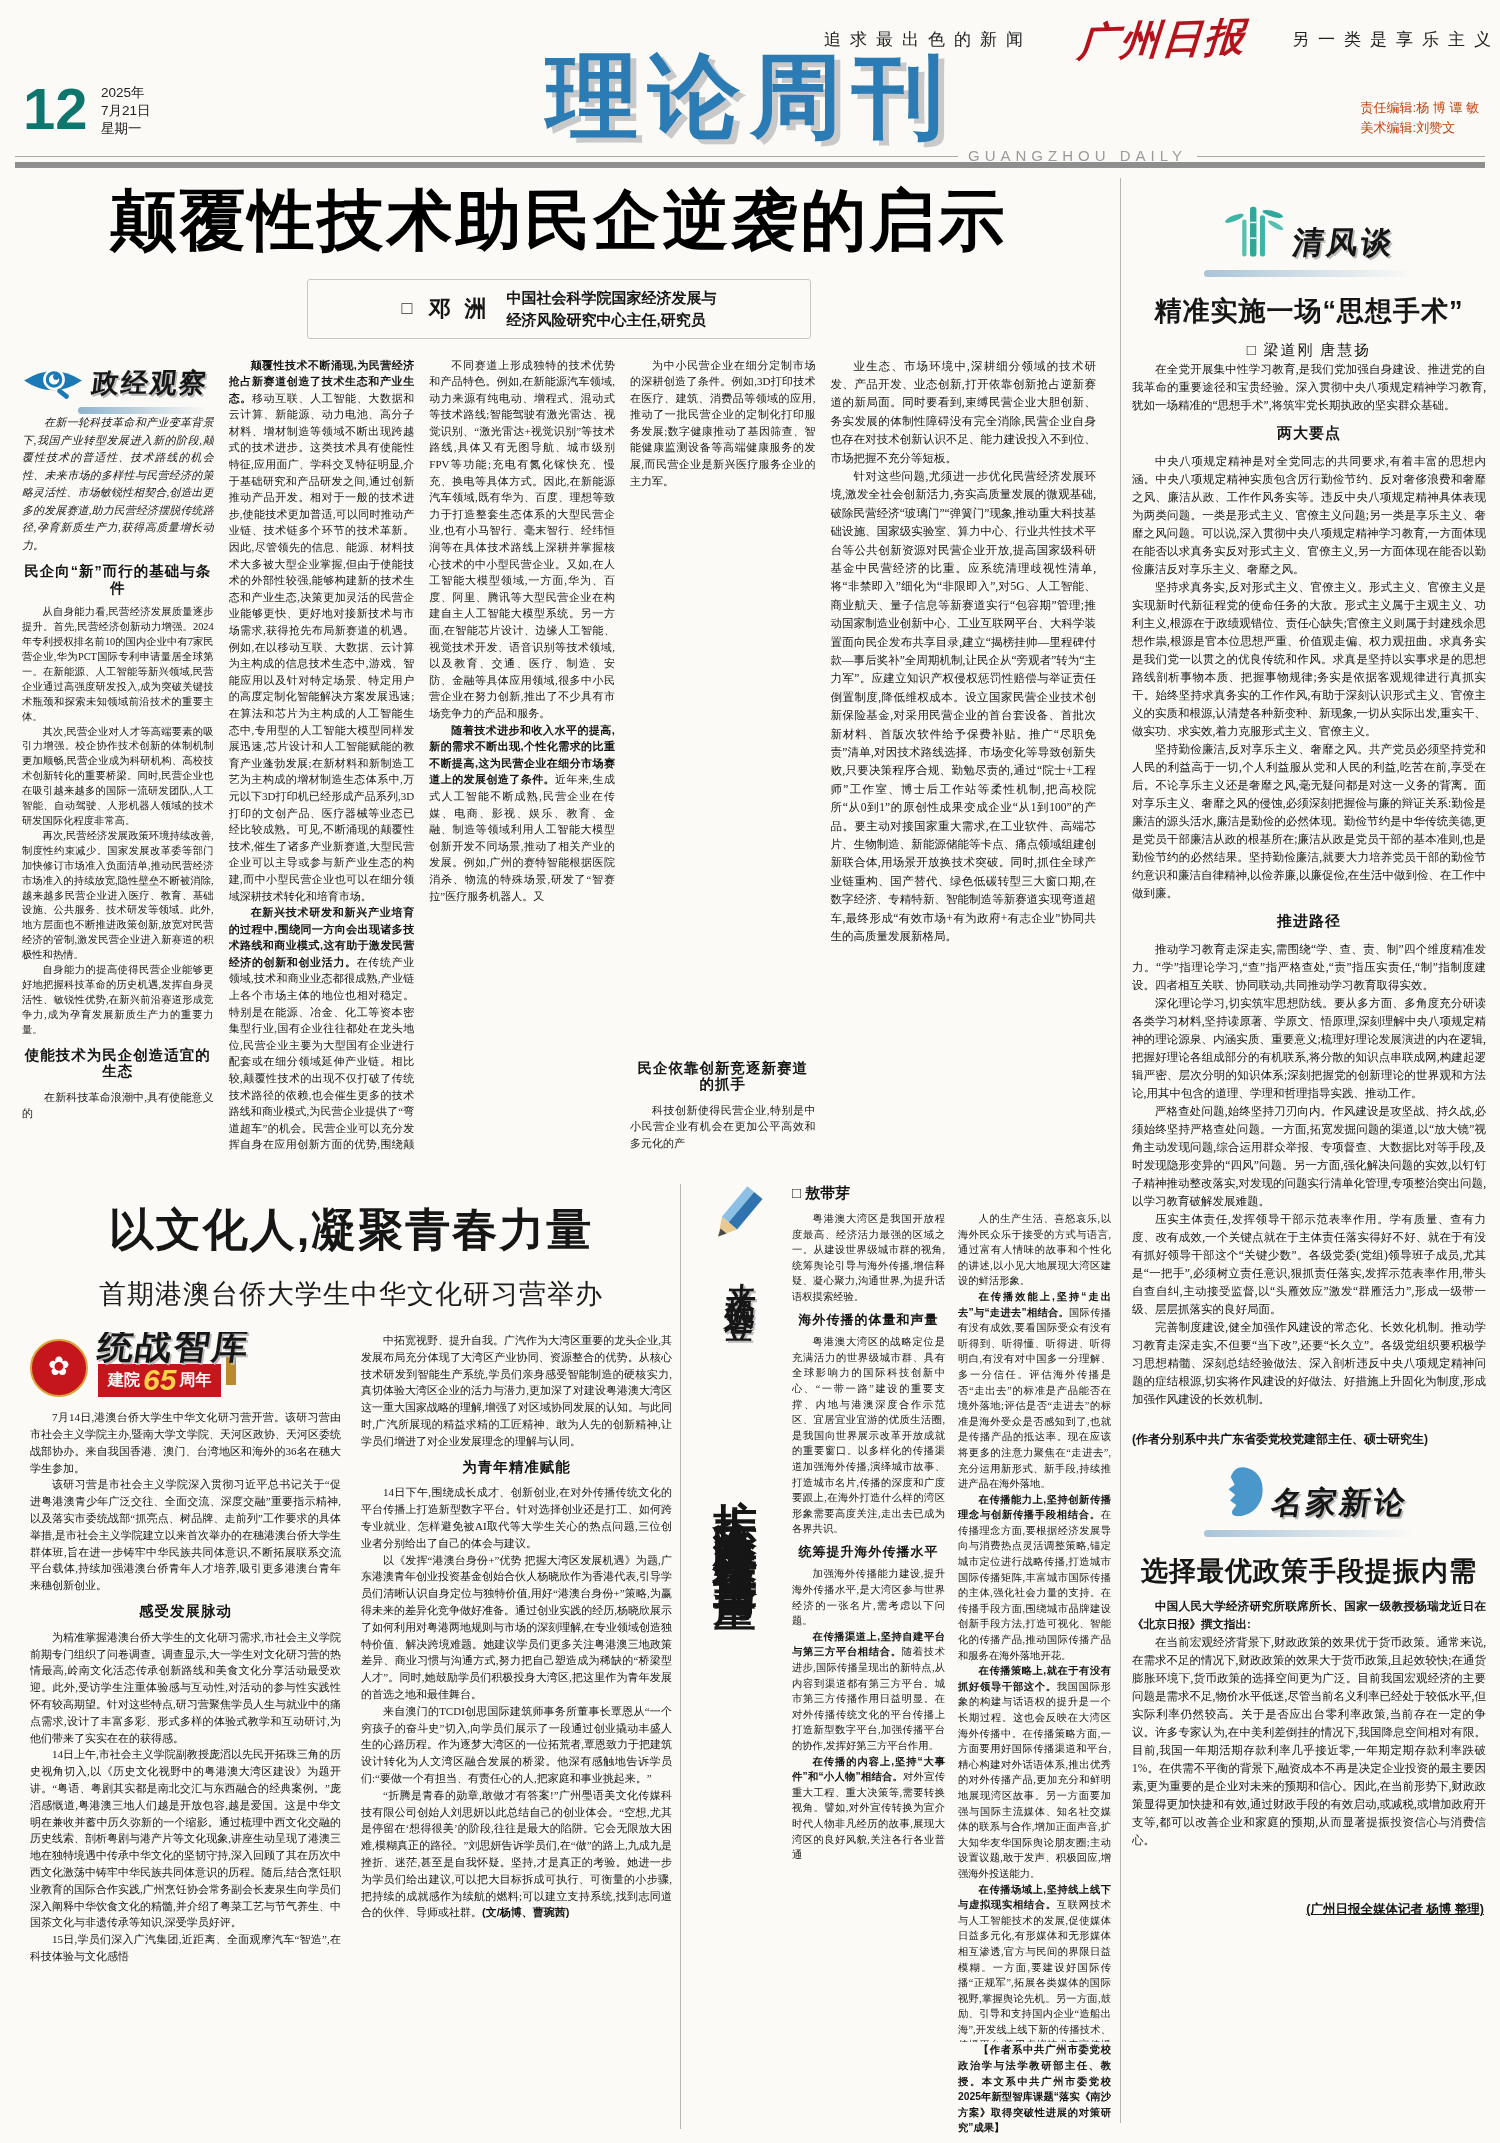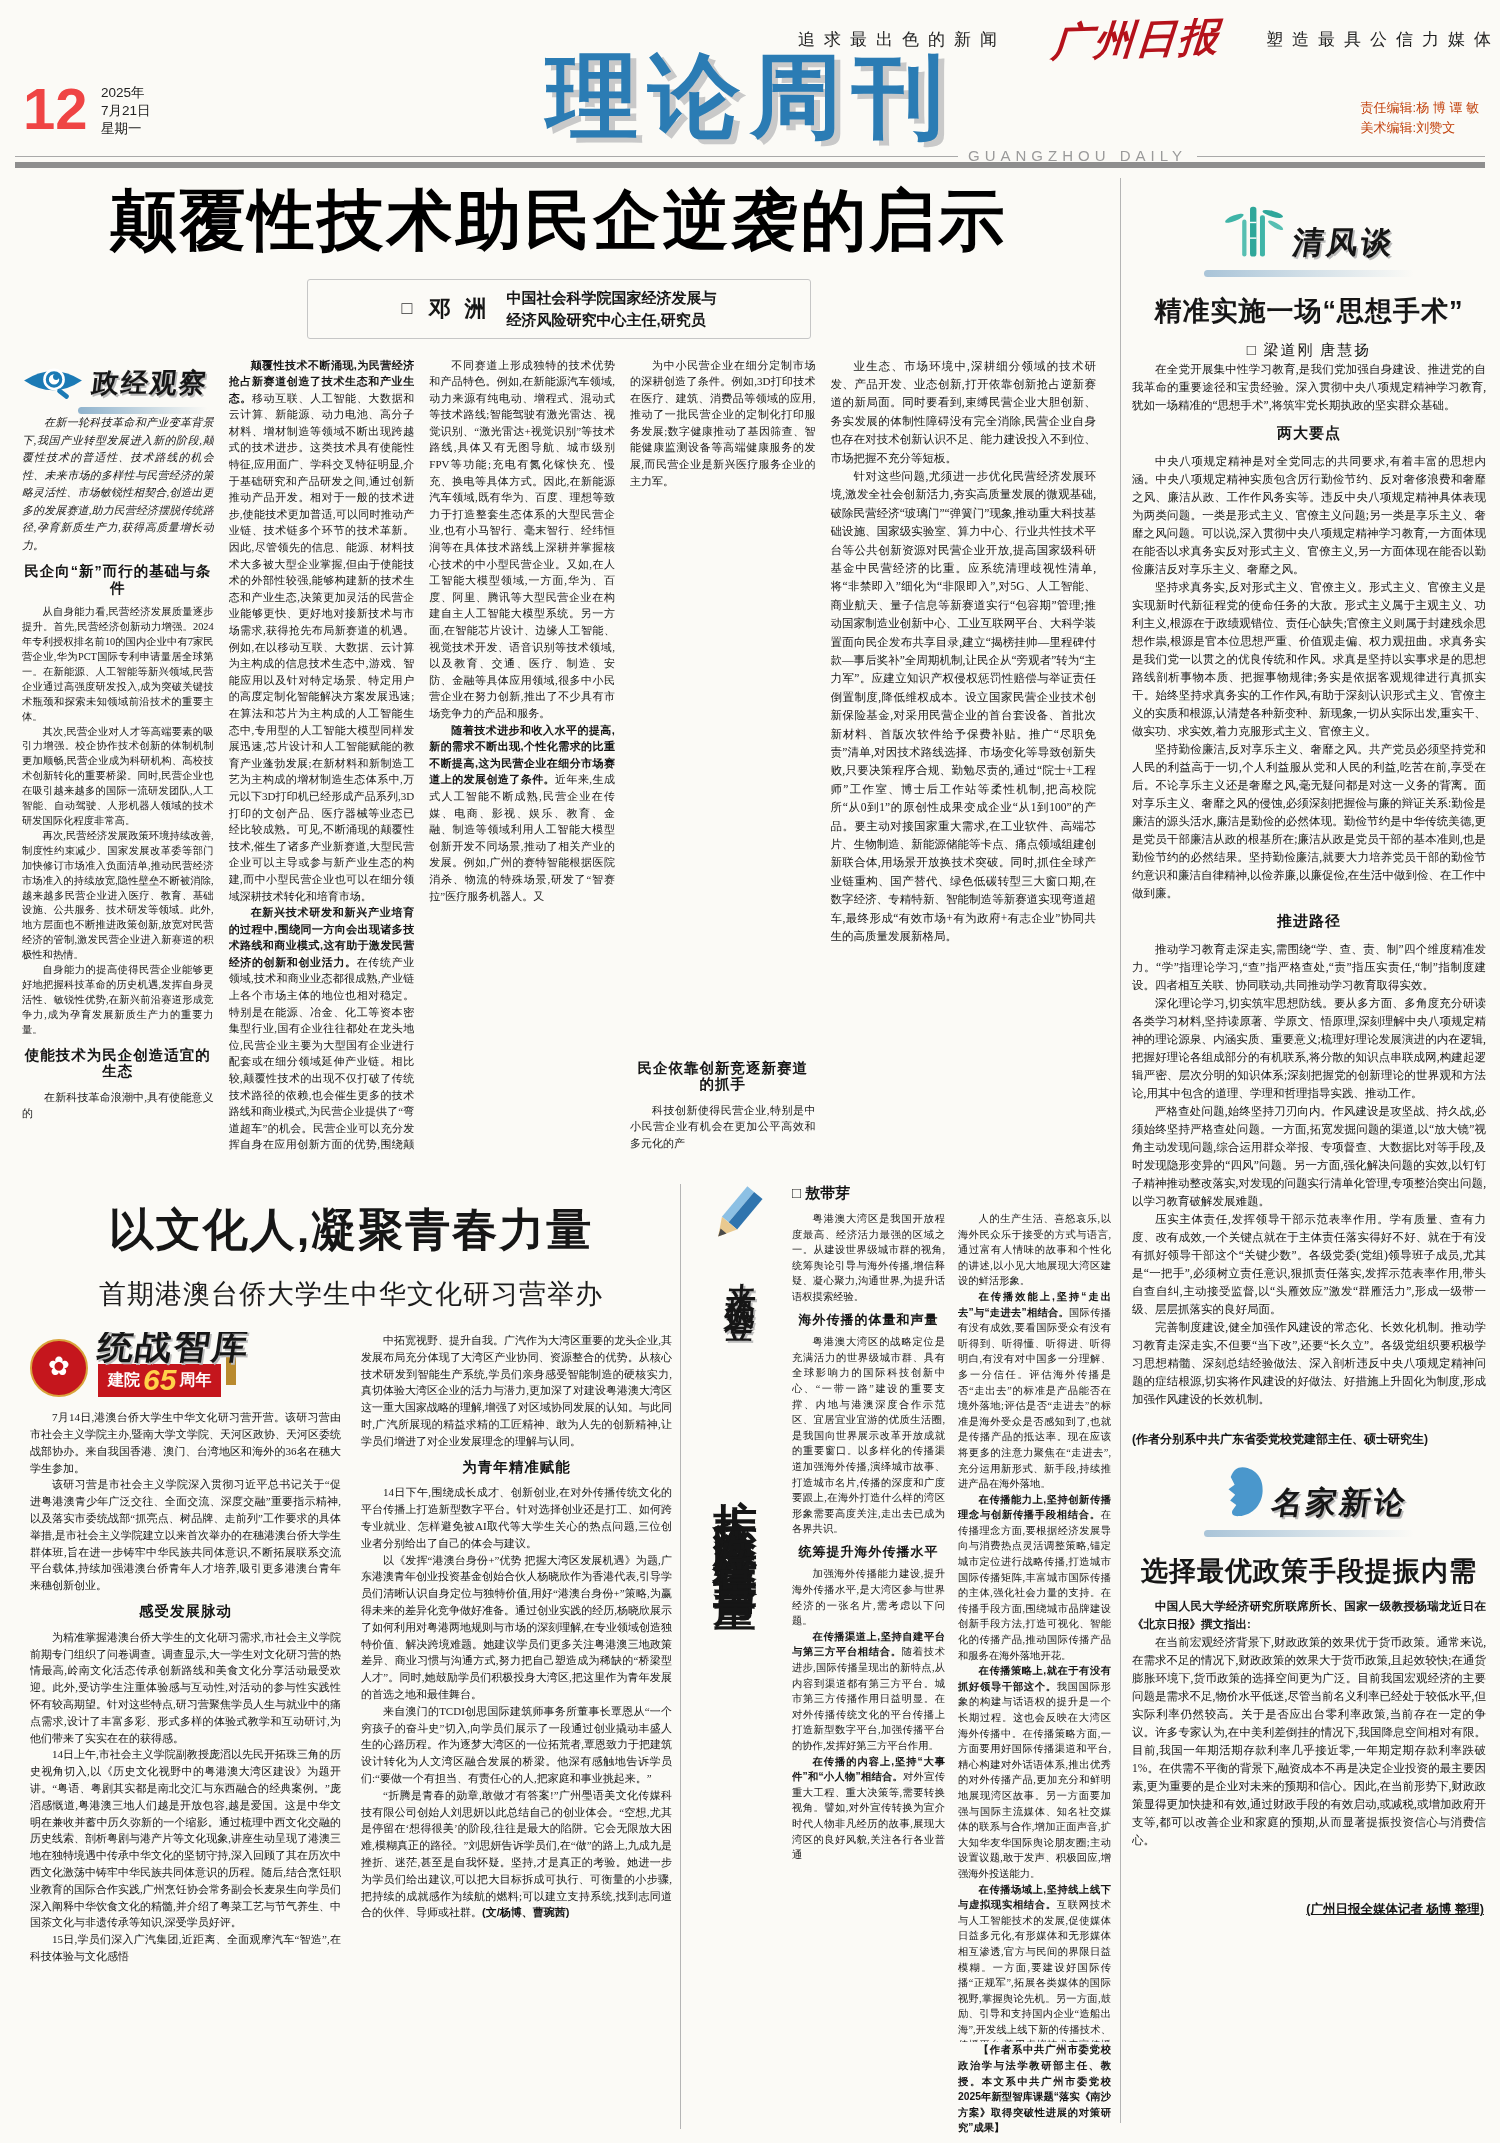--- a/index.html
+++ b/index.html
@@ -6,21 +6,21 @@
   .page{position:relative;width:1500px;height:2143px;margin:0 auto;background:#fbfaf6;overflow:hidden;
         font-family:"Liberation Serif","DejaVu Serif",serif;color:#161616;}
   .sans{font-family:"Liberation Sans","DejaVu Sans",sans-serif;}
   
   #topbar{position:absolute;top:12px;left:0;right:0;display:flex;justify-content:flex-end;align-items:center;gap:46px;}
   .slogan{font-size:17px;letter-spacing:9px;color:#222;font-family:"Liberation Sans","DejaVu Sans",sans-serif;}
   .paperlogo{font-size:40px;font-weight:900;color:#b5121b;font-style:italic;transform:skewX(-6deg) rotate(-2deg);
              font-family:"DejaVu Serif","Liberation Serif",serif;letter-spacing:2px;}
   
   #masthead{position:absolute;top:60px;left:15px;right:15px;height:94px;}
-  .pagenum{position:absolute;left:8px;top:20px;font-size:58px;font-weight:900;color:#ef4444;line-height:1;}
+  .pagenum{position:absolute;left:8px;top:20px;font-size:58px;font-weight:900;color:#0f766e;line-height:1;}
   .dates{position:absolute;left:86px;top:24px;font-size:13.5px;line-height:18px;color:#222;}
   .mtitle{position:absolute;left:0;right:0;top:-14px;text-align:center;font-size:92px;line-height:1.1;font-weight:900;
           color:#2b7cb4;letter-spacing:10px;text-shadow:6px 5px 0 #c9c9c9;}
   .editors{position:absolute;right:6px;top:38px;text-align:left;font-size:13px;line-height:20px;color:#c2410c;}
   #rule-thin{position:absolute;top:156px;left:15px;right:15px;height:1px;background:#a9a9a9;}
   #gzdaily{position:absolute;top:147px;left:958px;padding:0 10px;background:#fbfaf6;color:#9a9a9a;
            font-size:15px;letter-spacing:5px;font-family:"Liberation Sans","DejaVu Sans",sans-serif;}
   #rule-thick{position:absolute;top:162px;left:15px;right:15px;height:6px;background:#8e8e8e;}
   
   #main-article{position:absolute;left:22px;top:180px;width:1074px;}
@@ -107,21 +107,21 @@
   .icon{flex:0 0 auto;}
 </style>
 </head>
 <body>
 
 <div class="page">
 
   <div id="topbar">
     <span class="slogan">追求最出色的新闻</span>
     <span class="paperlogo">广州日报</span>
-    <span class="slogan">塑造最具公信力媒体</span>
+    <span class="slogan">另一类是享乐主义</span>
   </div>
 
   <div id="masthead">
     <div class="pagenum sans">12</div>
     <div class="dates sans">
       <div>2025年</div>
       <div>7月21日</div>
       <div>星期一</div>
     </div>
     <div class="mtitle sans">理论周刊</div>

